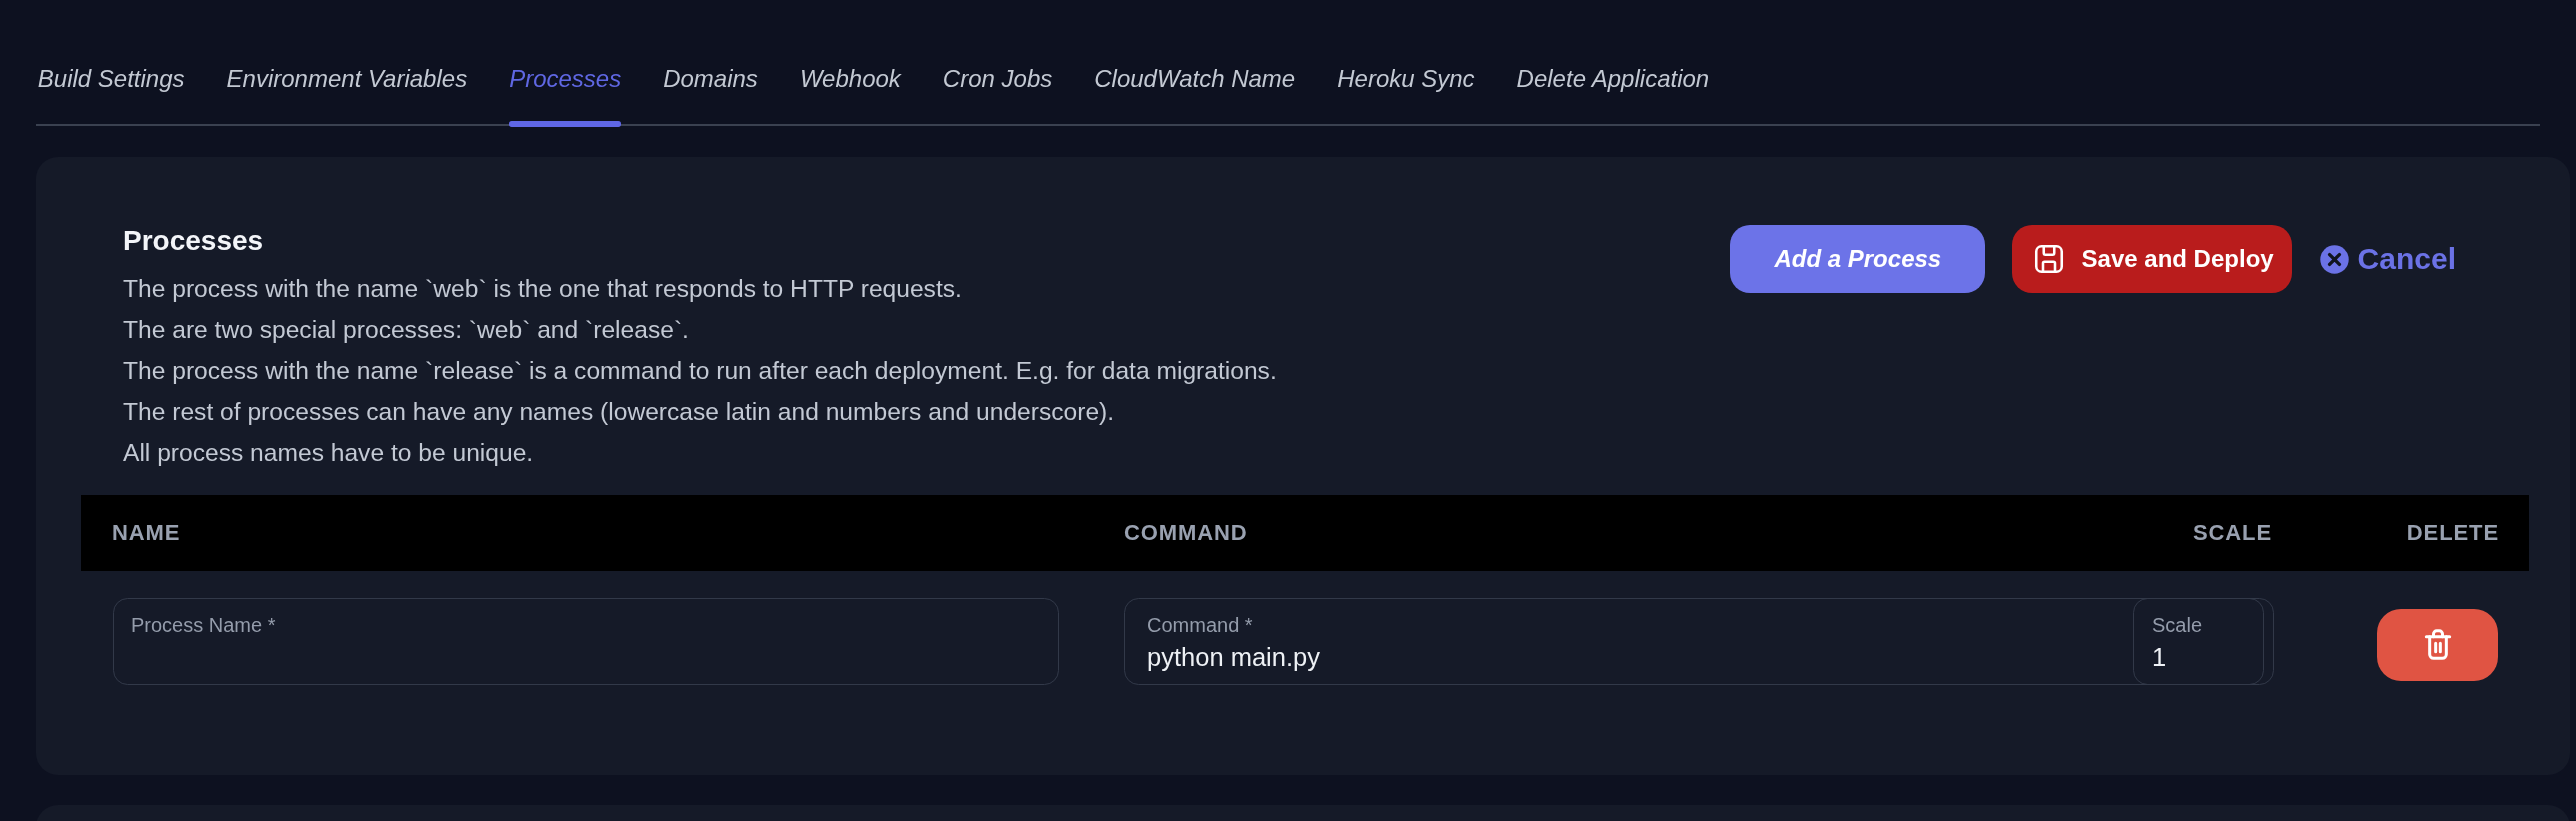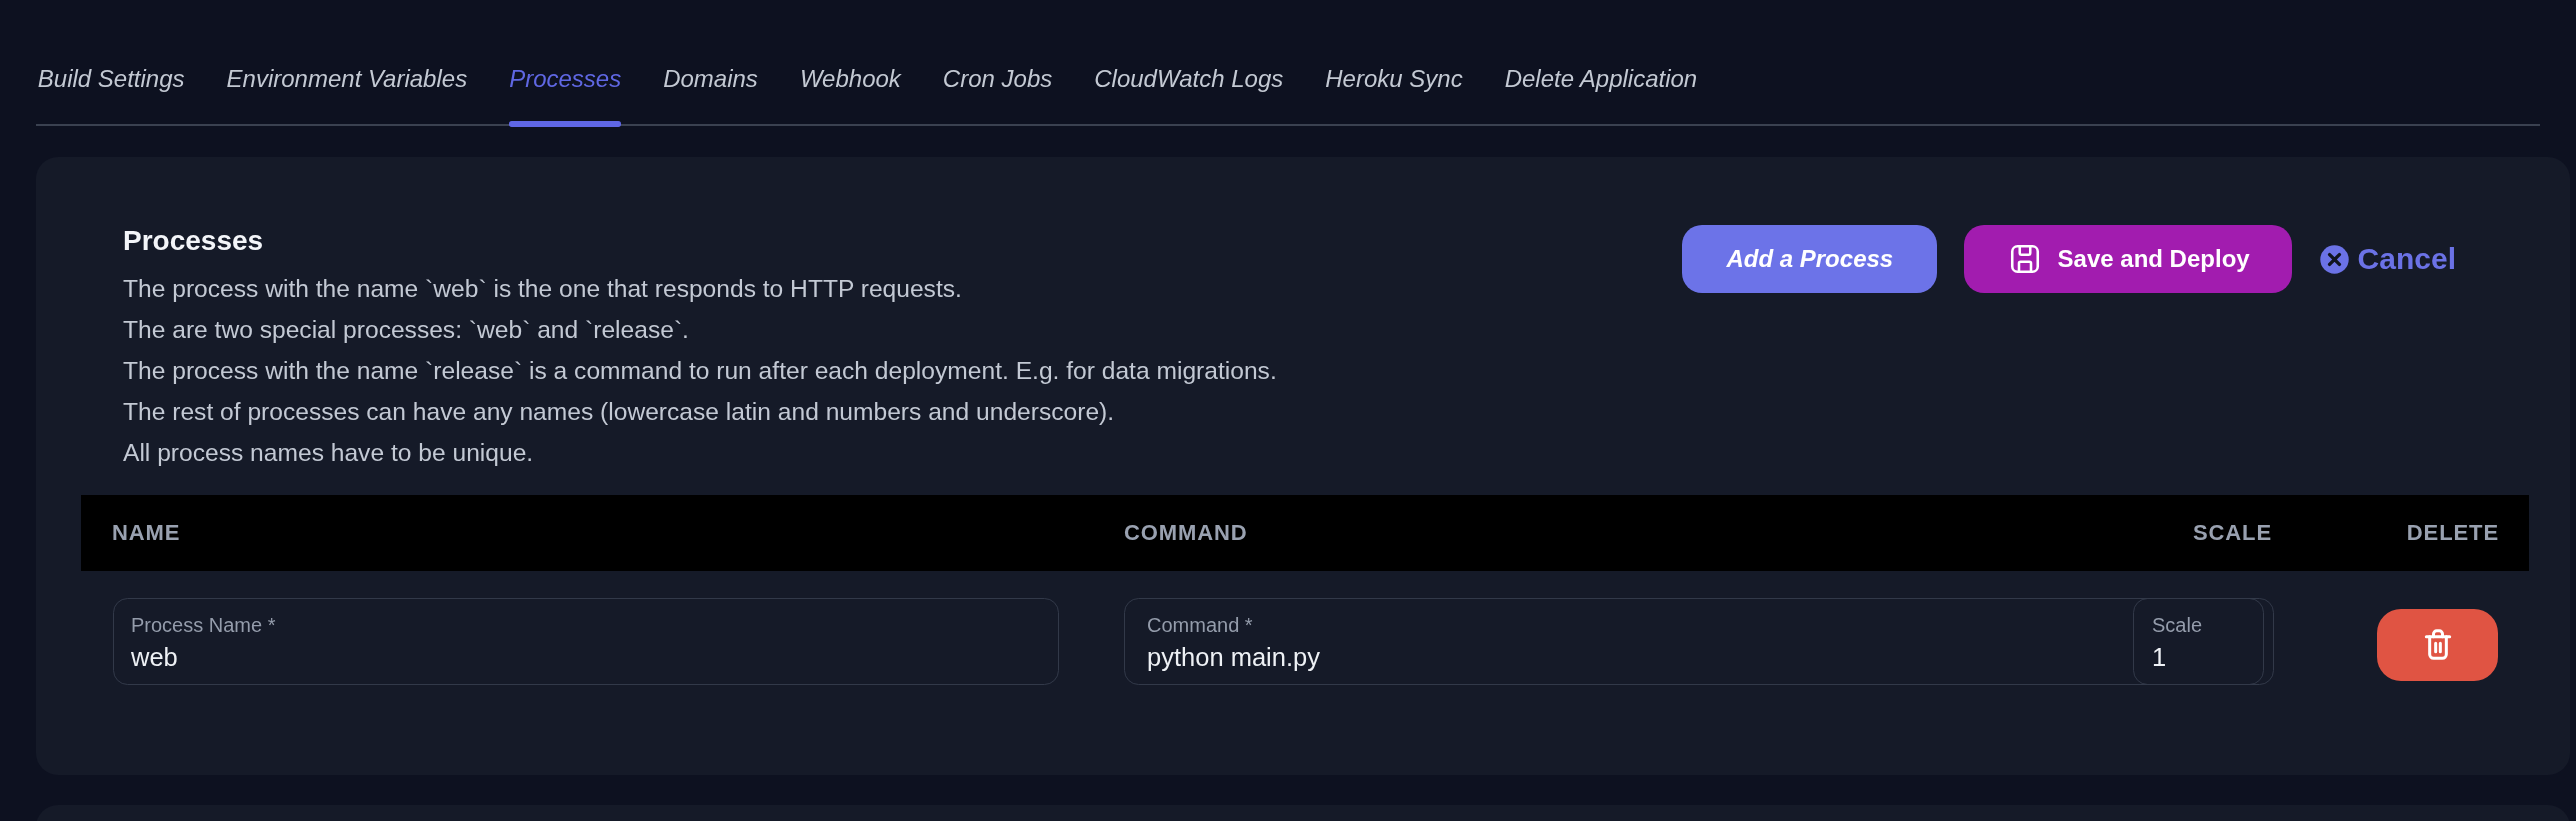--- a/index.html
+++ b/index.html
@@ -83,21 +83,21 @@
     font-size: 24px;
     font-weight: 700;
     display: flex;
     align-items: center;
     justify-content: center;
     gap: 14.6px;
     cursor: pointer;
     white-space: nowrap;
   }
   .btn-add { background: #6c73e8; width: 255px; font-style: italic; }
-  .btn-save { background: #a21caf; width: 328px; }
+  .btn-save { background: #b91c1c; width: 280px; }
   .btn-save svg { width: 36px; height: 36px; }
   .link-cancel {
     display: flex;
     align-items: center;
     gap: 7.3px;
     color: #6b72e6;
     font-size: 30px;
     font-weight: 700;
     cursor: pointer;
     background: none;
@@ -200,21 +200,21 @@
   <div class="tab">
     <span>Domains</span>
   </div>
   <div class="tab">
     <span>Webhook</span>
   </div>
   <div class="tab">
     <span>Cron Jobs</span>
   </div>
   <div class="tab">
-    <span>CloudWatch Logs</span>
+    <span>CloudWatch Name</span>
   </div>
   <div class="tab">
     <span>Heroku Sync</span>
   </div>
   <div class="tab">
     <span>Delete Application</span>
   </div>
 </nav>
 
 <section class="card">
@@ -259,21 +259,20 @@
     <span class="th th-name">NAME</span>
     <span class="th th-command">COMMAND</span>
     <span class="th th-scale">SCALE</span>
     <span class="th th-delete">DELETE</span>
   </div>
 
   <div class="row">
 
     <div class="field field-name">
       <label class="flabel">Process Name *</label>
-      <input type="text" value="web" style="">
     </div>
 
     <div class="field field-command">
       <label class="flabel">Command *</label>
       <input type="text" value="python main.py" style="">
     </div>
 
     <div class="field field-scale">
       <label class="flabel">Scale</label>
       <input type="text" value="1" style="">

